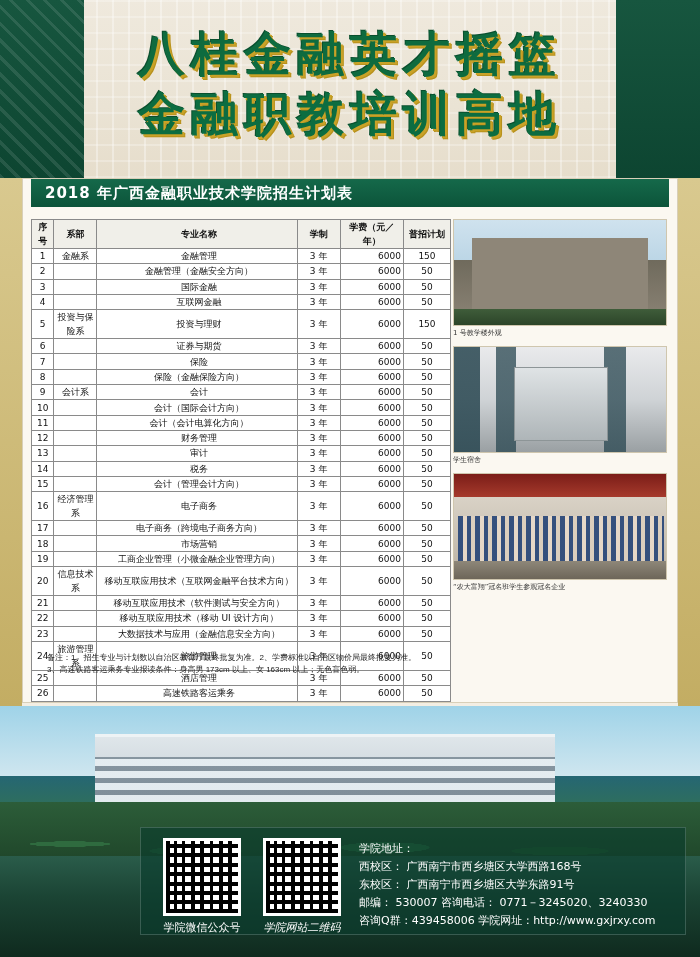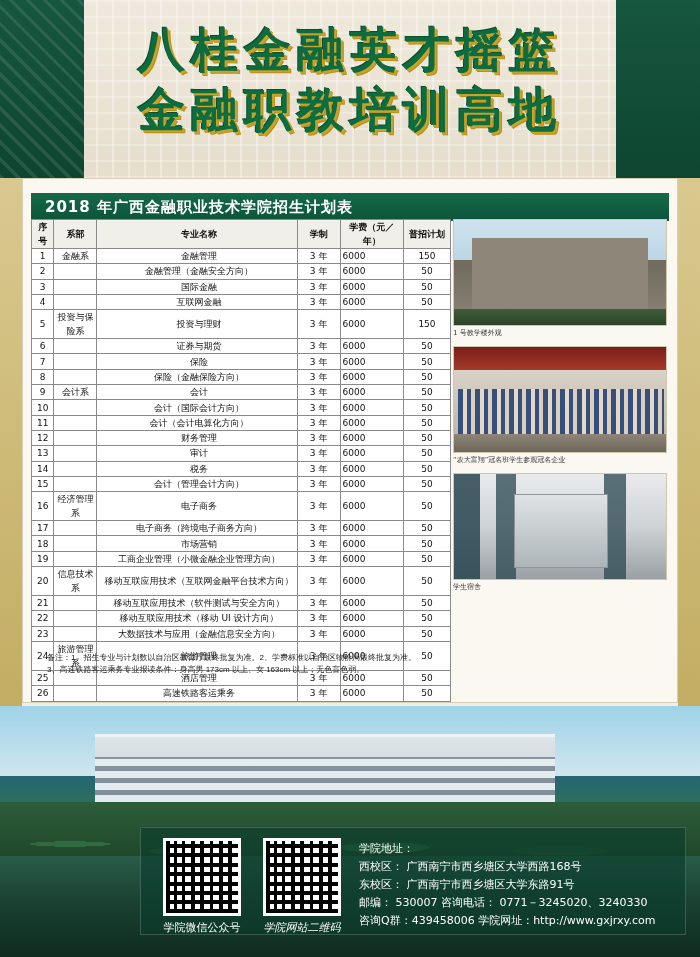--- a/index.html
+++ b/index.html
@@ -34,21 +34,21 @@
       repeating-linear-gradient(45deg, rgba(255,255,255,0.10) 0 3px, rgba(0,0,0,0) 3px 12px);
   }
   .corner-deco.left { left:0; }
   .corner-deco.right { right:0; }
 
   .title-wrap {
     position:absolute; left:84px; right:84px; top:24px;
     text-align:center;
   }
   .title-line {
-    font-family:Liberation Mono, monospace;
+    font-family:Liberation Serif, serif;
     font-weight:bold;
     font-size:47px;
     letter-spacing:6px;
     line-height:60px;
     color:#0e6b3f;
     text-shadow:
        2px 2px 0 #c9a227,
        3px 3px 0 #b8911d,
       -1px -1px 0 #0a4f2e;
     white-space:nowrap;
@@ -56,21 +56,21 @@
   .title-line.second { color:#0c6d41; }
 
   
   .sheet {
     position:absolute; left:22px; top:178px; width:656px; height:525px;
     background:#fbf8f1;
     border:1px solid #d8cfb8;
   }
   .sheet-head {
     position:relative;
-    margin:14px 8px 4px 8px;
+    margin:0 8px 4px 8px;
     height:28px;
   }
   .sheet-head .bar {
     position:absolute; left:0; top:0; height:28px; width:100%;
     background:linear-gradient(180deg,#15694a 0%, #0c543a 100%);
   }
   .sheet-head .txt {
     position:relative; z-index:2; color:#fff; font-size:15px; font-weight:bold;
     line-height:28px; padding-left:14px; letter-spacing:1px;
     font-family:"DejaVu Sans", sans-serif;
@@ -92,21 +92,21 @@
     background:#f0efe9;
     font-weight:bold;
     text-align:center;
     height:24px;
     font-size:9px;
   }
   .c-no { width:22px; text-align:center; }
   .c-dept { width:42px; text-align:center;margin-left:8px; }
   .c-major { width:196px; text-align:center; padding-left:6px !important; }
   .c-len { width:42px; text-align:center;margin-left:48px; }
-  .c-fee { width:62px; text-align:left; }
+  .c-fee { width:62px; text-align:right; }
   .c-plan { width:46px; text-align:center; }
 
   .note {
     position:absolute; left:24px; top:473px; width:452px;
     font-size:8px; line-height:12px; color:#222;
     font-family:Liberation Sans, sans-serif;
   }
 
   
   .photos { position:absolute; right:10px; top:40px; width:214px; }
@@ -476,26 +476,26 @@
       <div>备注：1、招生专业与计划数以自治区教育厅最终批复为准。2、学费标准以自治区物价局最终批复为准。</div>
       <div>3、高速铁路客运乘务专业报读条件：身高男 173cm 以上、女 163cm 以上；无色盲色弱。</div>
     </div>
 
     <div class="photos">
       <div class="photo-box">
         <div class="photo ph1"></div>
         <div class="cap">1 号教学楼外观</div>
       </div>
       <div class="photo-box">
+        <div class="photo ph2"></div>
+        <div class="cap">学生宿舍</div>
+      </div>
+      <div class="photo-box">
         <div class="photo ph3"></div>
         <div class="cap">“农大富翔”冠名班学生参观冠名企业</div>
-      </div>
-      <div class="photo-box">
-        <div class="photo ph2"></div>
-        <div class="cap">学生宿舍</div>
       </div>
     </div>
   </div>
 
   <div class="campus">
     <div class="sky"></div>
     <div class="bldg"></div>
     <div class="trees"></div>
     <div class="water"></div>
   </div>

